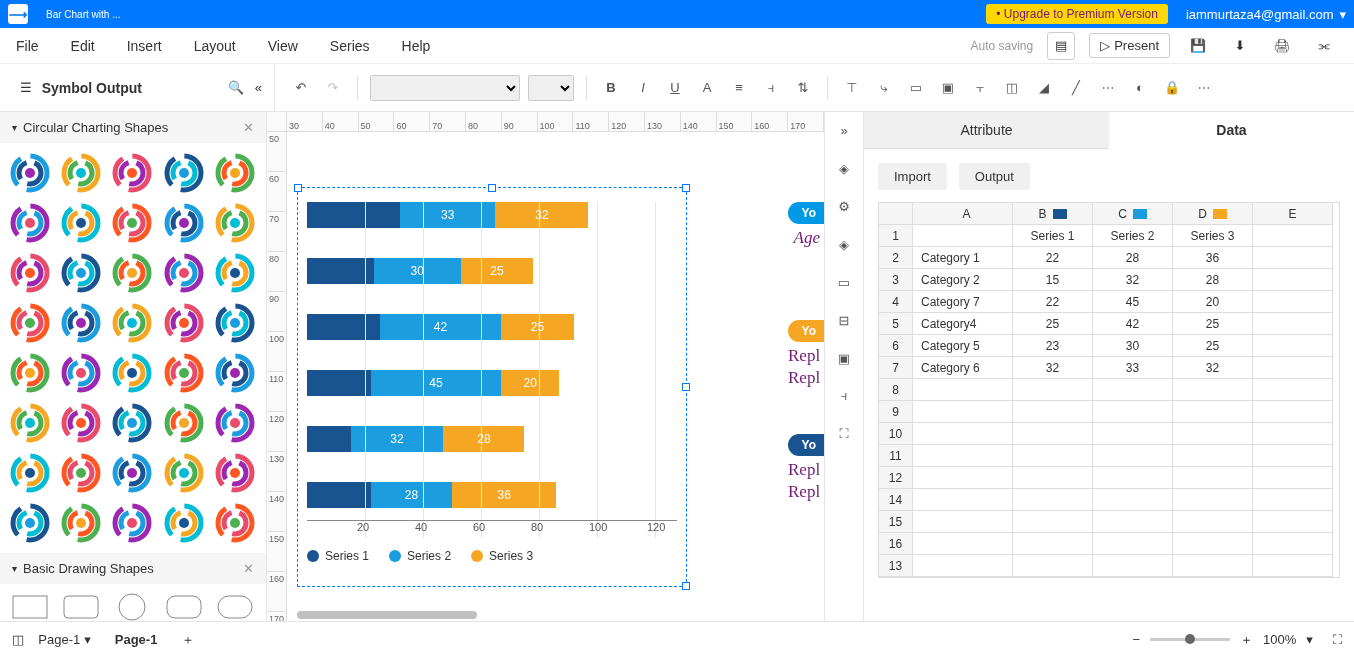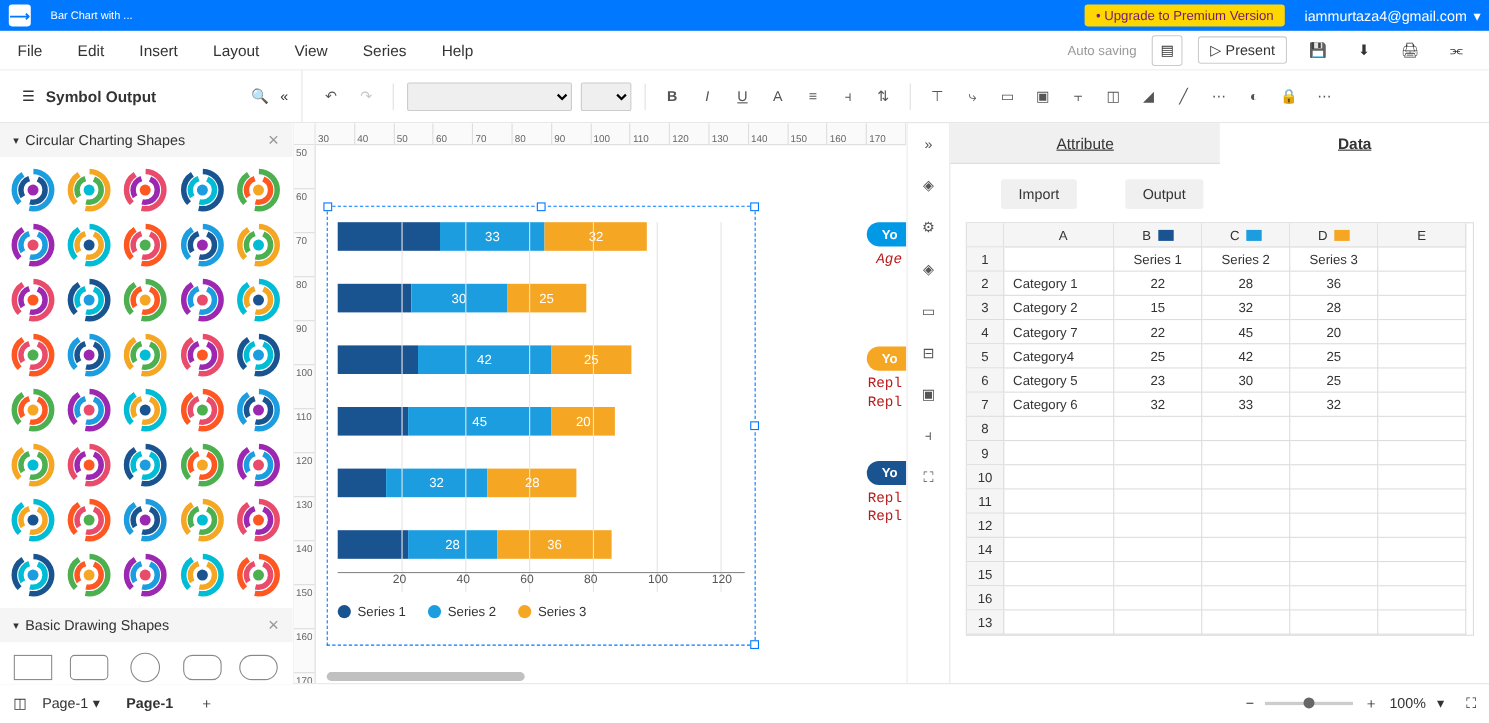--- a/index.html
+++ b/index.html
@@ -61,34 +61,34 @@
 .bar-row { display:flex; align-items:center; height:26px; margin-bottom:30px; }
 .bar-seg { height:26px; display:flex; align-items:center; justify-content:center; color:#fff; font-size:12px; font-weight:500;}
 .grid-line { position:absolute; width:1px; background:#e5e5e5; top:0; bottom:30px;}
 
 .legend { display:flex; gap:20px; font-size:12px; align-items:center; margin-top:8px;}
 .legend .item { display:flex; align-items:center; gap:6px;}
 .legend .sw { width:12px; height:12px; border-radius:50%;}
 .clip-pill { background:#0099e5; color:#fff; border-radius:12px 0 0 12px; padding:4px 8px; margin-bottom:4px; font-size:12px; text-align:right; font-weight:600; display:flex; justify-content:flex-end;}
 .clip-pill.orange { background:#f5a623;}
 .clip-pill.dark { background:#1a5490;}
-.clip-text { font-size:13px; color:#b91c1c; font-family:Liberation Mono, monospace; font-style:italic; margin-bottom:16px; text-align:right; padding-right:4px;}
+.clip-text { font-size:17px; color:#701a75; font-family:Liberation Serif, serif; font-style:italic; margin-bottom:16px; text-align:right; padding-right:4px;}
 
 
 .icon-strip { width:40px; border-left:1px solid #e5e5e5; border-right:1px solid #e5e5e5; display:flex; flex-direction:column; align-items:center; padding-top:8px; gap:18px;}
 .icon-strip .ic { width:20px; height:20px; cursor:pointer; color:#555; display:flex; align-items:center; justify-content:center;}
 
 
 .right-panel { width:490px; display:flex; flex-direction:column; }
-.tabs { display:flex;text-decoration:underline; }
+.tabs { display:flex; }
 .tab { flex:1; text-align:center; padding:10px 0; background:#f0f0f0; font-size:14px; cursor:pointer; border-bottom:1px solid #ddd;}
 .tab.active { background:#fff; font-weight:600; border-bottom:none;}
 .panel-body { padding:14px; }
 .io-btns { display:flex; gap:12px; margin-bottom:12px;}
-.io-btn { padding:6px 16px; background:#f0f0f0; border-radius:3px; cursor:pointer; font-size:13px;margin-left:32px;}
+.io-btn { padding:6px 16px; background:#f0f0f0; border-radius:3px; cursor:pointer; font-size:13px;}
 .data-grid { border:1px solid #ddd; }
 .grid-row { display:flex; }
 .grid-cell { border-right:1px solid #ddd; border-bottom:1px solid #ddd; height:22px; display:flex; align-items:center; justify-content:center; font-size:12px;}
 .grid-cell.hd { background:#f5f5f5; font-weight:500;}
 .grid-cell.rowhd { width:34px; background:#f5f5f5;}
 .grid-cell.col { width:80px;}
 .grid-cell.col0 { width:100px; justify-content:flex-start; padding-left:8px;}
 .col-sw { width:14px; height:10px; margin-left:6px;}
 
 

